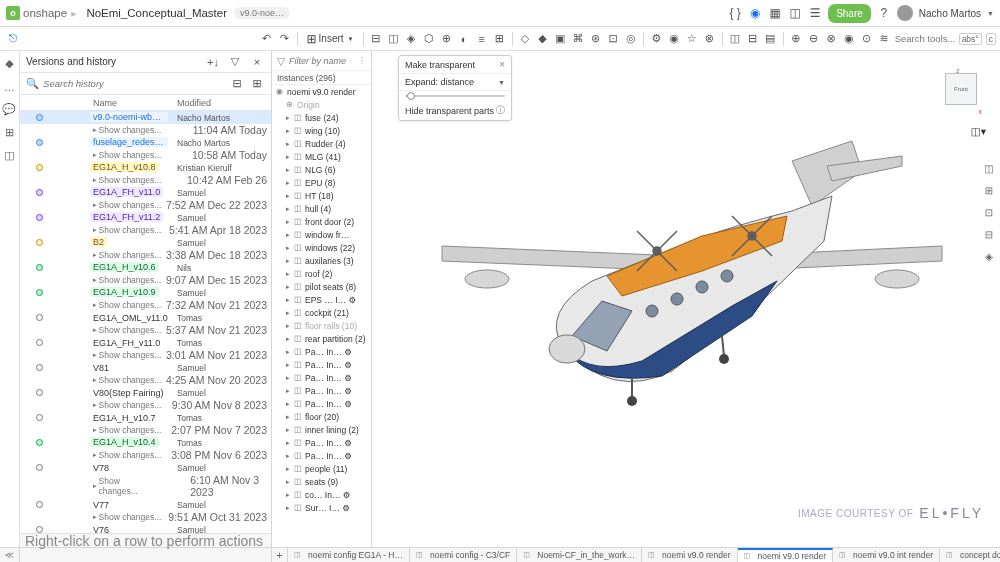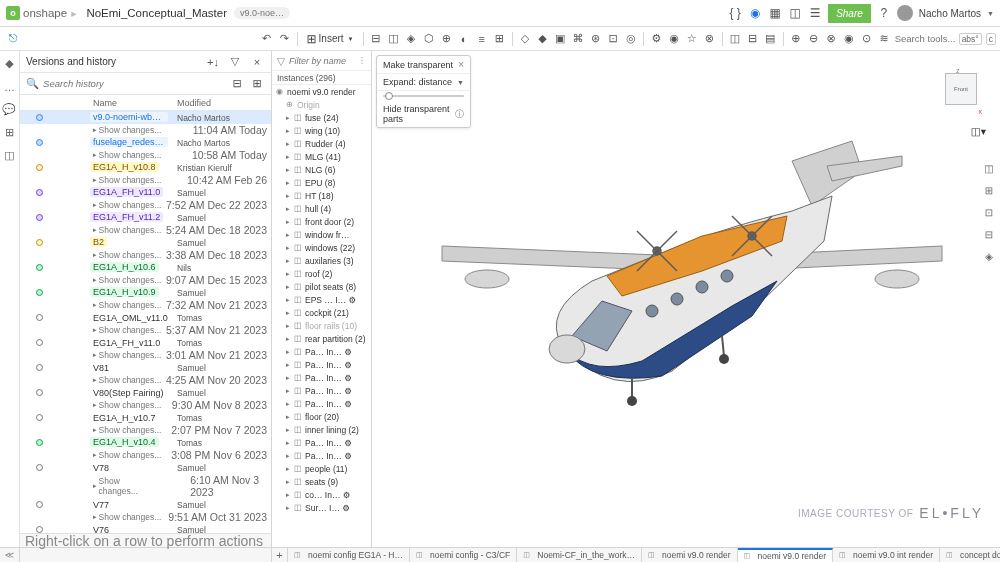--- a/index.html
+++ b/index.html
@@ -7,21 +7,21 @@
 
 
 .topbar { height: 27px; background: #fff; border-bottom: 1px solid #d8d8d8; display: flex; align-items: center; padding: 0 6px; gap: 4px; }
 .logo { display: flex; align-items: center; gap: 3px; }
 .logo-box { width: 14px; height: 14px; background: #6fbf4e; border-radius: 2px; display: flex; align-items: center; justify-content: center; color: #fff; font-weight: bold; font-size: 9px; }
 .logo-text { color: #666; font-size: 11.5px; font-weight: 500; }
 .doc-title { color: #333; font-weight: 500; font-size: 11.5px; margin-left: 6px; }
 .doc-ver { background: #f0f0f0; border-radius: 7px; padding: 1px 6px; font-size: 9px; color: #777; margin-left: 3px; }
 .topbar-right { margin-left: auto; display: flex; align-items: center; gap: 6px; }
 .topbar-icon { width: 14px; height: 14px; color: #555; display: flex; align-items: center; justify-content: center; font-size: 12px; cursor: pointer; }
-.share-btn { background: #6fbf4e; color: #fff; padding: 4px 8px; border-radius: 0; font-size: 10px; cursor: pointer; font-style: italic; }
+.share-btn { background: #6fbf4e; color: #fff; padding: 4px 8px; border-radius: 7px; font-size: 10px; cursor: pointer; }
 .user-name { color: #444; font-size: 10px; }
 .avatar { width: 16px; height: 16px; background: #999; border-radius: 50%; }
 
 
 .toolbar { height: 24px; background: #fff; border-bottom: 1px solid #e0e0e0; display: flex; align-items: center; padding: 0 4px; gap: 3px; }
 .tool-icon { width: 16px; height: 16px; color: #555; cursor: pointer; display: flex; align-items: center; justify-content: center; font-size: 11px; }
 .tool-sep { width: 1px; height: 14px; background: #d5d5d5; margin: 0 2px; }
 .insert-btn { display: flex; align-items: center; gap: 2px; color: #444; font-size: 10px; cursor: pointer; padding: 0 4px; }
 .search-tools { margin-left: auto; display: flex; align-items: center; gap: 4px; }
 .search-tools input { border: none; font-size: 9.5px; color: #888; width: 60px; outline: none; }
@@ -72,21 +72,21 @@
 .tree-list { flex: 1; overflow-y: auto; }
 .tree-item { height: 13px; display: flex; align-items: center; padding-left: 4px; font-size: 8.5px; color: #333; gap: 2px; cursor: pointer; white-space: nowrap; overflow: hidden; }
 .tree-item.root { font-weight: 500; }
 .tree-item .chev { width: 6px; font-size: 7px; color: #777; }
 .tree-item .icon { width: 9px; font-size: 8px; color: #888; }
 .tree-item.sub { padding-left: 14px; }
 .tree-item.gray { color: #aaa; }
 
 
 .canvas { flex: 1; position: relative; background: #fff; }
-.canvas-popup { position: absolute; left: 4px; top: 4px; background: #fff; border: 1px solid #ccc; border-radius: 3px; width: 95px; box-shadow: 0 1px 3px rgba(0,0,0,0.1); font-size: 9px; }
+.canvas-popup { position: absolute; left: 26px; top: 4px; background: #fff; border: 1px solid #ccc; border-radius: 3px; width: 114px; box-shadow: 0 1px 3px rgba(0,0,0,0.1); font-size: 9px; }
 .popup-row { padding: 3px 6px; display: flex; align-items: center; border-bottom: 1px solid #eee; }
 .popup-row:last-child { border-bottom: none; }
 .popup-close { margin-left: auto; cursor: pointer; color: #888; font-size: 10px; }
 .slider-row { padding: 4px 6px; }
 .slider { width: 100%; height: 2px; background: #ccc; position: relative; border-radius: 1px; }
 .slider-thumb { position: absolute; left: 2px; top: -3px; width: 8px; height: 8px; border-radius: 50%; background: #fff; border: 1px solid #888; }
 .dropdown-car { margin-left: auto; font-size: 7px; color: #666; }
 
 .viewcube { position: absolute; top: 16px; right: 14px; width: 50px; height: 50px; }
 .viewcube .cube { width: 32px; height: 32px; margin: 6px auto; background: #f3f4f6; border: 1px solid #bbb; position: relative; }
@@ -277,21 +277,21 @@
             <div class="ver-dot purple"></div>
           </div>
           <div style="width: 84px; overflow: hidden;"><span class="ver-name tag p">EG1A_FH_v11.2</span></div>
           <div class="ver-user">Samuel</div>
         </div>
         <div style="display: flex;">
           <div class="show-changes">
             <span class="chev">▸</span>
             <span>Show changes...</span>
           </div>
-          <span style="margin-left: auto; padding-right: 4px; color: rgb(102, 102, 102);">5:24 AM Dec 18 2023</span>
+          <span style="margin-left: auto; padding-right: 4px; color: rgb(102, 102, 102);">5:41 AM Apr 18 2023</span>
         </div>
         <div class="ver-row">
           <div class="ver-graph">
             <div class="ver-dot yellow"></div>
           </div>
           <div style="width: 84px; overflow: hidden;"><span class="ver-name tag y">B2</span></div>
           <div class="ver-user">Samuel</div>
         </div>
         <div style="display: flex;">
           <div class="show-changes">

